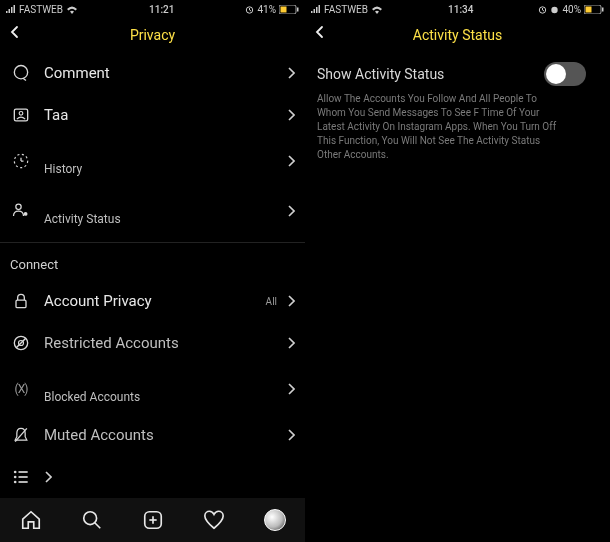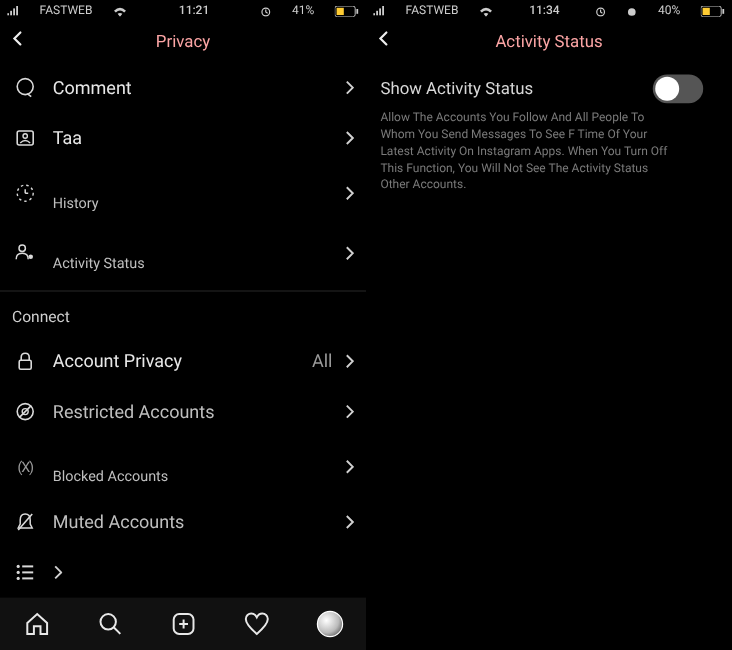--- a/index.html
+++ b/index.html
@@ -22,40 +22,40 @@
   }
   .status-bar {
     height: 18px;
     display: flex;
     align-items: center;
     justify-content: space-between;
     padding: 0 6px;
     font-size: 10px;
     color: #ccc;
   }
-  .status-left, .status-right { display: flex; align-items: center; gap: 17px; }
+  .status-left, .status-right { display: flex; align-items: center; gap: 3px; }
   .status-center { font-weight: 500; }
   .header {
     height: 34px;
     display: flex;
     align-items: center;
     position: relative;
     padding: 0 8px;
   }
   .back-btn {
     width: 20px;
     height: 20px;
     color: #eee;
   }
   .header-title {
     position: absolute;
     left: 50%;
     transform: translateX(-50%);
     font-size: 14px;
-    color: #fca5a5;
+    color: #fde047;
   }
   .content {
     flex: 1;
     overflow-y: auto;
   }
   .section-header {
     font-size: 13px;
     color: #cfcfcf;
     padding: 14px 10px 8px 10px;
   }
@@ -75,21 +75,21 @@
     color: #d9d9d9;
   }
   .row .label {
     flex: 1;
     font-size: 15px;
     color: #bfbfbf;
   }
   .row .label.bright { color: #e8e8e8; }
   .row .label.small { font-size: 12px; color: #bfbfbf; margin-top: 16px; }
   .row .value {
-    font-size: 15px;
+    font-size: 10px;
     color: #9a9a9a;
     margin-right: 10px;
   }
   .row .chevron {
     color: #d0d0d0;
   }
   .divider {
     border-bottom: 1px solid #222;
     margin: 6px 0 0 0;
   }

